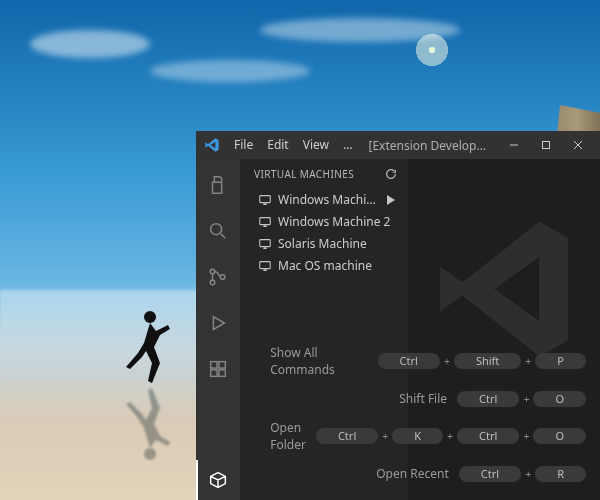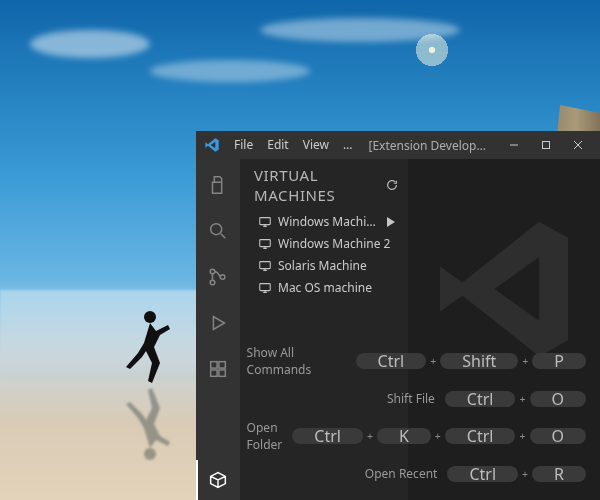--- a/index.html
+++ b/index.html
@@ -84,21 +84,21 @@
   .activity-item.active::before{
     content:""; position:absolute; left:0; top:0; bottom:0; width:2px; background:#fff;
   }
   .activitybar .spacer{ flex:1; }
 
   .sidebar {
     width:168px; background:#252526; display:flex; flex-direction:column;
   }
   .panel-header{
     display:flex; align-items:center; padding:6px 8px 4px 14px;
-    font-size:15px; letter-spacing:.04em; color:#b7b7b7;
+    font-size:10px; letter-spacing:.04em; color:#b7b7b7;
   }
   .panel-header .spacer{flex:1;}
   .panel-action{ width:18px; height:18px; display:flex; align-items:center; justify-content:center; cursor:pointer; color:#b7b7b7;}
   .tree { padding: 2px 4px 2px 8px;}
   .tree-row{
     display:flex; align-items:center; gap:6px; padding:2px 6px 2px 10px;
     color:#cccccc; line-height:18px; border-radius:3px; cursor:pointer;
     position:relative;
   }
   .tree-row .row-icon{ width:14px; height:14px; color:#c5c5c5; flex:0 0 14px;}
@@ -122,21 +122,21 @@
   }
   .tips{
     position:absolute; right:14px; bottom:18px;
     display:flex; flex-direction:column; gap:12px; align-items:flex-end;
     font-size:12px; color:#9a9a9a;
   }
   .tip{ display:flex; align-items:center; gap:10px; }
   .kbd-group{ display:flex; align-items:center; gap:4px; }
   .kbd{
     background:#3a3a3b; color:#bdbdbd; border-radius:8px;
-    padding:1px 22px; font-size:16px; line-height:14px;
+    padding:1px 22px; font-size:11px; line-height:14px;
   }
   .plus{ color:#8a8a8a; font-size:10.5px;}
 </style>
 </head>
 <body>
 
 <div class="wallpaper">
   <div class="cloud a"></div>
   <div class="cloud b"></div>
   <div class="cloud c"></div>

